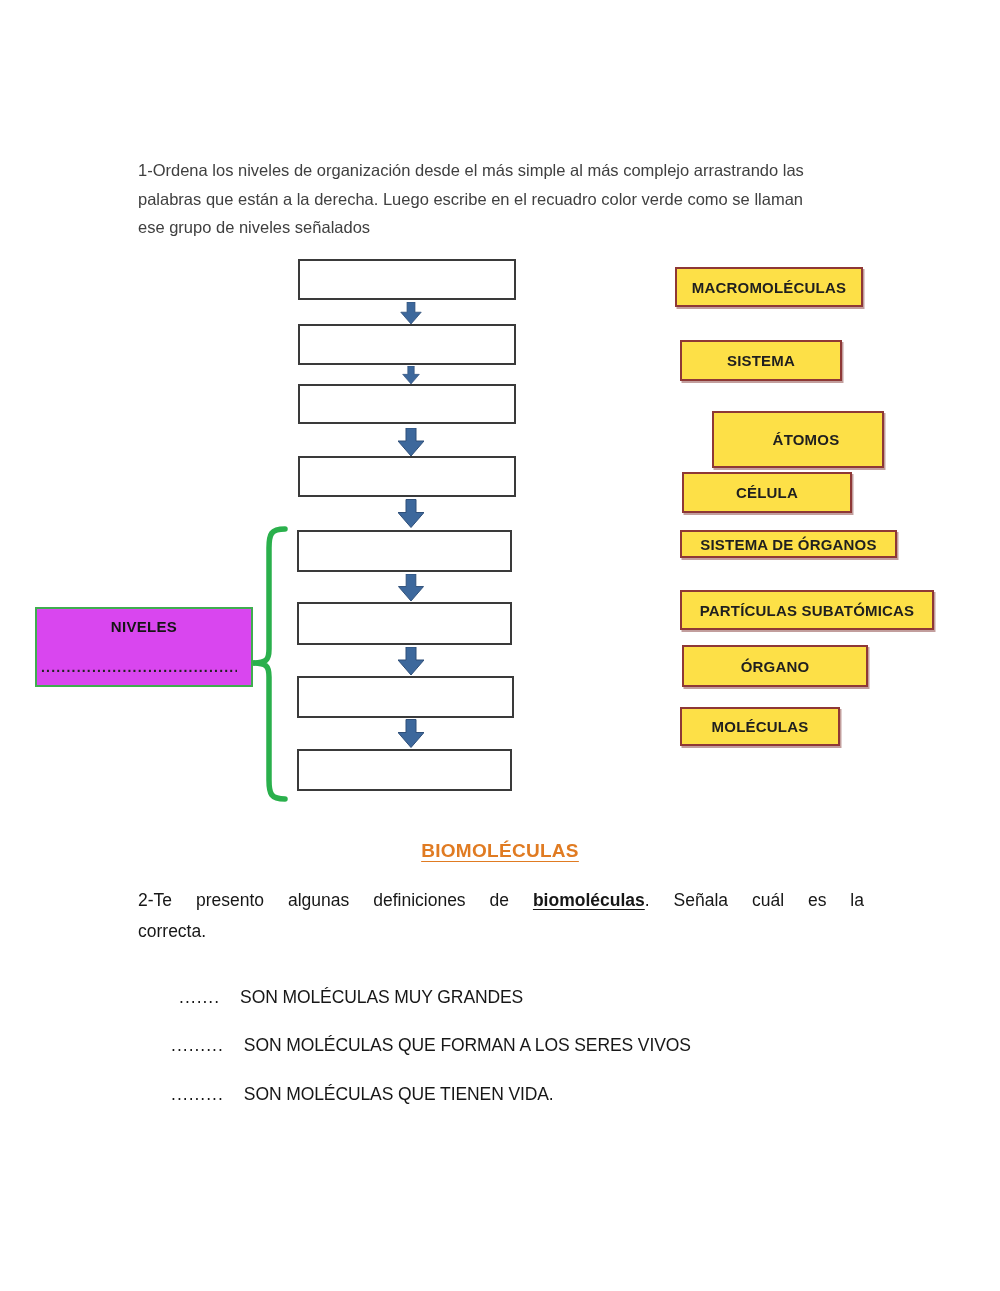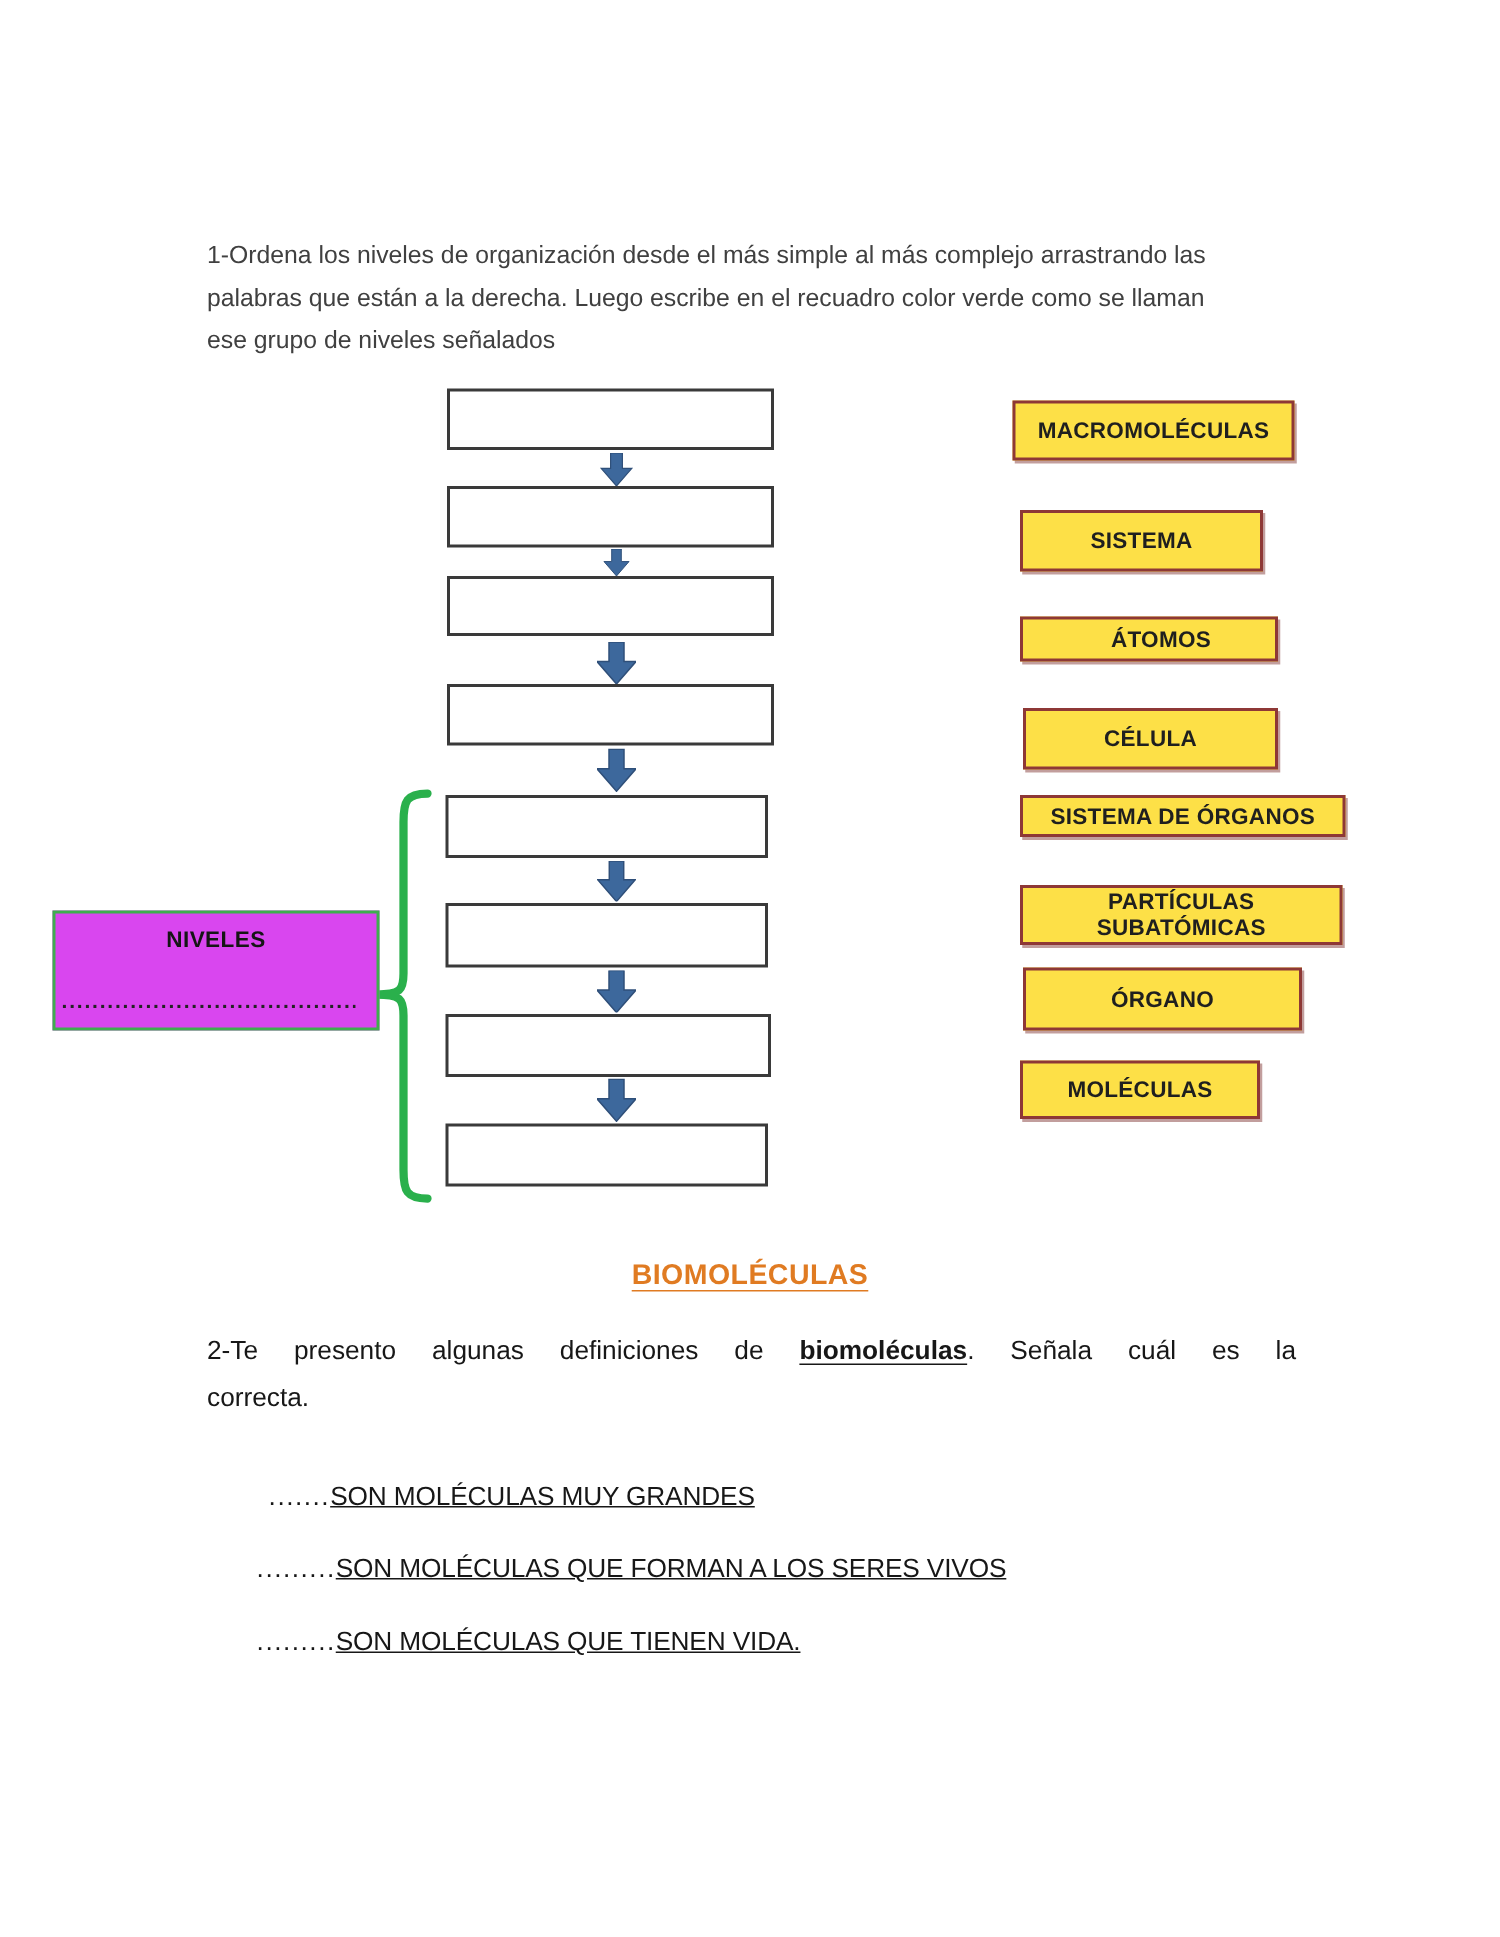--- a/index.html
+++ b/index.html
@@ -41,21 +41,21 @@
   .bio-heading span{text-decoration:underline;text-underline-offset:4px;}
 
   .intro{position:absolute;left:138px;top:885px;width:726px;font-size:17.5px;
          line-height:31px;color:#171717;}
   .intro .just{text-align:justify;text-align-last:justify;}
   .intro .kw{font-weight:bold;text-decoration:underline;text-underline-offset:3px;}
 
   .option{position:absolute;left:152px;font-size:17.5px;color:#171717;white-space:pre;
           letter-spacing:-0.1px;}
   .option .dots{letter-spacing:1px;}
-  .option .txt{margin-left:0;text-decoration:underline;}
+  .option .txt{margin-left:20px;}
 </style>
 </head>
 <body>
 
 <div class="page">
 
 
   <div class="instructions">
     <div>1-Ordena los niveles de organización desde el más simple al más complejo arrastrando las</div>
     <div>palabras que están a la derecha. Luego escribe en el recuadro color verde como se llaman</div>
@@ -101,30 +101,30 @@
     <div class="niveles-label">NIVELES</div>
     <div class="niveles-dots">...................................................</div>
   </div>
 
   <div class="chip" style="left:675px;top:267px;width:188px;height:40px;">
       <span>MACROMOLÉCULAS</span>
     </div>
   <div class="chip" style="left:680px;top:340px;width:162px;height:41px;">
       <span>SISTEMA</span>
     </div>
-  <div class="chip" style="left:680px;top:411px;width:172px;height:30px;padding-left:16px;">
+  <div class="chip" style="left:712px;top:411px;width:172px;height:57px;padding-left:16px;">
       <span>ÁTOMOS</span>
     </div>
   <div class="chip" style="left:682px;top:472px;width:170px;height:41px;">
       <span>CÉLULA</span>
     </div>
   <div class="chip" style="left:680px;top:530px;width:217px;height:28px;">
       <span>SISTEMA DE ÓRGANOS</span>
     </div>
-  <div class="chip" style="left:680px;top:590px;width:215px;height:40px;">
+  <div class="chip" style="left:680px;top:590px;width:254px;height:40px;">
       <span>PARTÍCULAS SUBATÓMICAS</span>
     </div>
   <div class="chip" style="left:682px;top:645px;width:186px;height:42px;">
       <span>ÓRGANO</span>
     </div>
   <div class="chip" style="left:680px;top:707px;width:160px;height:39px;">
       <span>MOLÉCULAS</span>
     </div>
 
   <div class="bio-heading">

